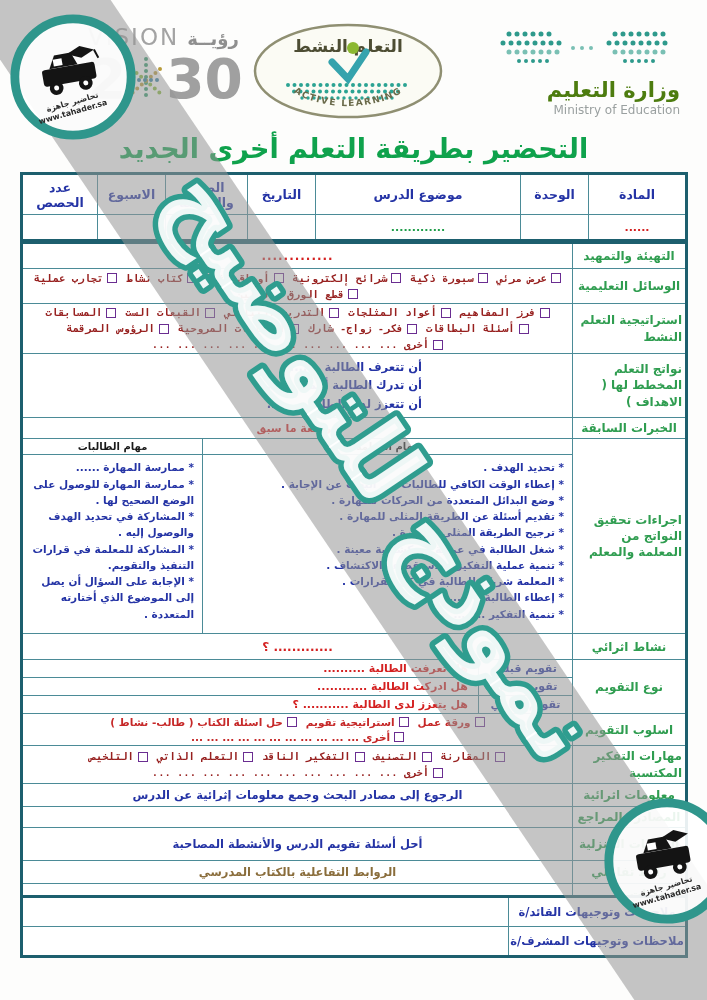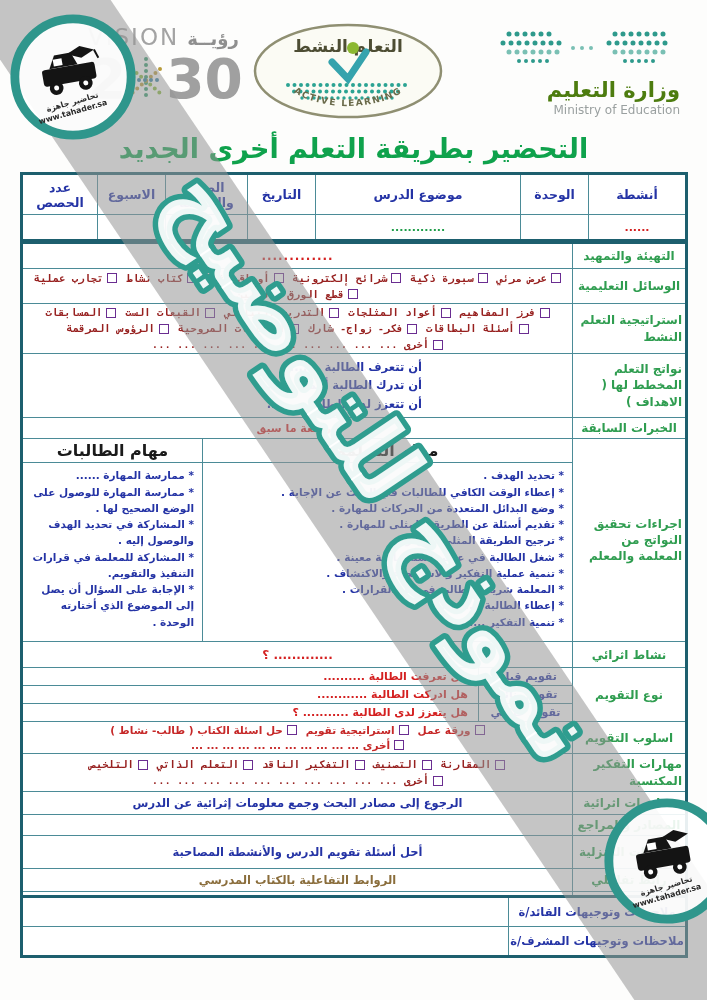--- a/index.html
+++ b/index.html
@@ -52,21 +52,21 @@
   .box{display:inline-block;width:8px;height:8px;border:1.6px solid #6a2d91;background:#fff;flex:0 0 auto;}
   .maroon .chk{color:#97201f;font-size:10.5px;font-family:Liberation Mono, monospace;}
   .redlist .chk{color:#c62828;font-size:10.5px;}
   .purplelist .chk{color:#7030a0;font-size:11px;column-gap:6px;}
   .purplelist{column-gap:18px;}
   .lines{display:block;text-align:right;color:#2433a5;font-size:11.5px;line-height:1.6;padding:4px 14px;}
   .lines .task{white-space:pre-wrap;}
   
   .proc{display:block;padding:0;}
   .proc-head{display:grid;grid-template-columns:370px 1fr;border-bottom:1px solid #4b8b97;}
-  .proc-head div{text-align:center;font-weight:700;font-size:16px;color:#1a1a1a;padding:2px;}
+  .proc-head div{text-align:center;font-weight:700;font-size:10px;color:#1a1a1a;padding:2px;}
   .proc-head div:first-child{border-left:1px solid #4b8b97;}
   .proc-body{display:grid;grid-template-columns:370px 1fr;}
   .proc-col{padding:4px 8px;box-sizing:border-box;color:#2433a5;font-weight:700;font-size:10.5px;
     line-height:1.55;text-align:right;}
   .proc-col.teacher{border-left:1px solid #4b8b97;}
   .proc-col.student{text-align:right;}
   
   .evals{display:block;padding:0;}
   .evrow{display:grid;grid-template-columns:94px 1fr;min-height:17px;}
   .evrow + .evrow{border-top:1px solid #4b8b97;}
@@ -152,21 +152,21 @@
     </g>
   </svg>
   <div class="ar">وزارة التعليم</div>
   <div class="en">Ministry of Education</div>
 </div>
 
 <div class="page-title">التحضير بطريقة التعلم أخرى الجديد</div>
 
 <div class="frame info-table">
   <div class="it-grid">
-    <div class="it-cell h">أنشطة</div>
+    <div class="it-cell h">المادة</div>
     <div class="it-cell h">الوحدة</div>
     <div class="it-cell h">موضوع الدرس</div>
     <div class="it-cell h">التاريخ</div>
     <div class="it-cell h">الصف والمرحلة</div>
     <div class="it-cell h">الاسبوع</div>
     <div class="it-cell h">عدد الحصص</div>
     <div class="it-cell v val-red">......</div>
     <div class="it-cell v"></div>
     <div class="it-cell v val-green">.............</div>
     <div class="it-cell v"></div>
@@ -299,21 +299,21 @@
             <div class="task">* تنمية عملية التفكير والاستقصاء والاكتشاف .</div>
             <div class="task">* المعلمة شريكة للطالبة في كل القرارات .</div>
             <div class="task">* إعطاء الطالبة ........ .</div>
             <div class="task">* تنمية التفكير ........</div>
           </div>
         <div class="proc-col student">
             <div class="task">* ممارسة المهارة ......</div>
             <div class="task">* ممارسة المهارة للوصول على الوضع الصحيح لها .</div>
             <div class="task">* المشاركة في تحديد الهدف والوصول إليه .</div>
             <div class="task">* المشاركة للمعلمة في قرارات التنفيذ والتقويم.</div>
-            <div class="task">* الإجابة على السؤال أن يصل إلى الموضوع الذي أختارته الوحدة .</div>
+            <div class="task">* الإجابة على السؤال أن يصل إلى الموضوع الذي أختارته المتعددة .</div>
           </div>
       </div>
     </div>
   </div>
 
   <div class="mrow">
     <div class="mlabel" style="min-height:25px;">نشاط اثرائي</div>
     <div class="mcontent center-red">............. ؟</div>
   </div>
 

